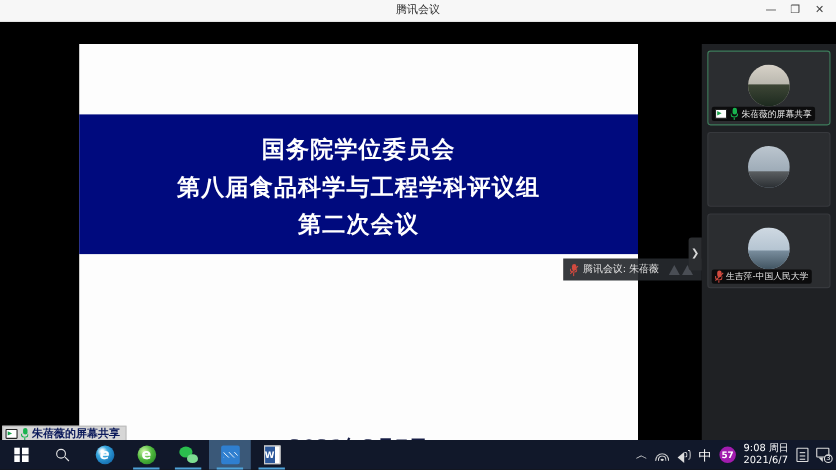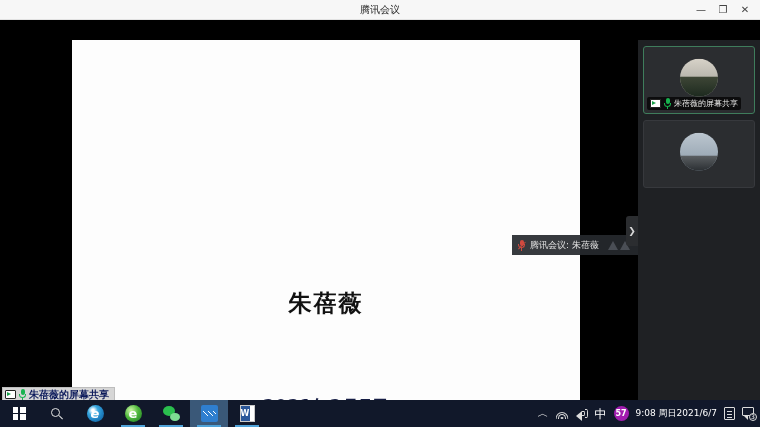--- a/index.html
+++ b/index.html
@@ -345,21 +345,21 @@
   .ime {
     color: #ffffff; font-size: 12px; line-height: 1; font-weight: normal;
   }
   .score {
     width: 15px; height: 15px; border-radius: 50%;
     background: #a21caf;
     display: flex; align-items: center; justify-content: center;
     color: #fff; font-size: 8px; font-weight: bold;
   }
   .clock {
-    display: flex; flex-direction: row; align-items: flex-start;
+    display: flex; flex-direction: column; align-items: flex-start;
     color: #ffffff; line-height: 11px; font-size: 9px;
   }
   .note {
     width: 11px; height: 13px; border: 1.2px solid #dcdcdc; border-radius: 1px;
     position: relative;
   }
   .note:after {
     content: ""; position: absolute; left: 2px; right: 2px; top: 2.5px;
     height: 1px; background: #dcdcdc;
     box-shadow: 0 3px 0 #dcdcdc, 0 6px 0 #dcdcdc;
@@ -392,21 +392,25 @@
     <div class="win-btns">
       <div class="win-btn">—</div>
       <div class="win-btn">❐</div>
       <div class="win-btn close">✕</div>
     </div>
   </div>
 
   <div class="desktop">
 
     <div class="slide">
-      <div class="slide-presenter">朱蓓薇</div>
+      <div class="slide-titleband">
+        <div class="tline">国务院学位委员会</div>
+        <div class="tline">第八届食品科学与工程学科评议组</div>
+        <div class="tline">第二次会议</div>
+      </div>
       <div class="slide-date">2021年2月7日</div>
     </div>
 
     <div class="share-badge">
       <span class="ico-screen">
         <span class="scr"></span>
           <span class="arw"></span>
       </span>
       <span class="ico-mic">
         <span class="cap"></span>
@@ -454,20 +458,34 @@
 
 
       <div class="tile">
         <span class="avatar av3">
             <span class="sky"></span>
             <span class="land"></span>
           </span>
       </div>
 
 
+      <div class="tile">
+        <span class="avatar av5">
+            <span class="sky"></span>
+            <span class="land"></span>
+          </span>
+        <span class="tile-label">
+          <span class="ico-mic muted">
+              <span class="cap"></span>
+              <span class="arc"></span>
+              <span class="stem"></span>
+            </span>
+          <span class="nm">生吉萍-中国人民大学</span>
+        </span>
+      </div>
 
     </div>
   </div>
 
   <div class="taskbar">
     <div class="tb-left">
 
       <div class="tb-item">
         <span class="winlogo">
             <span></span>

